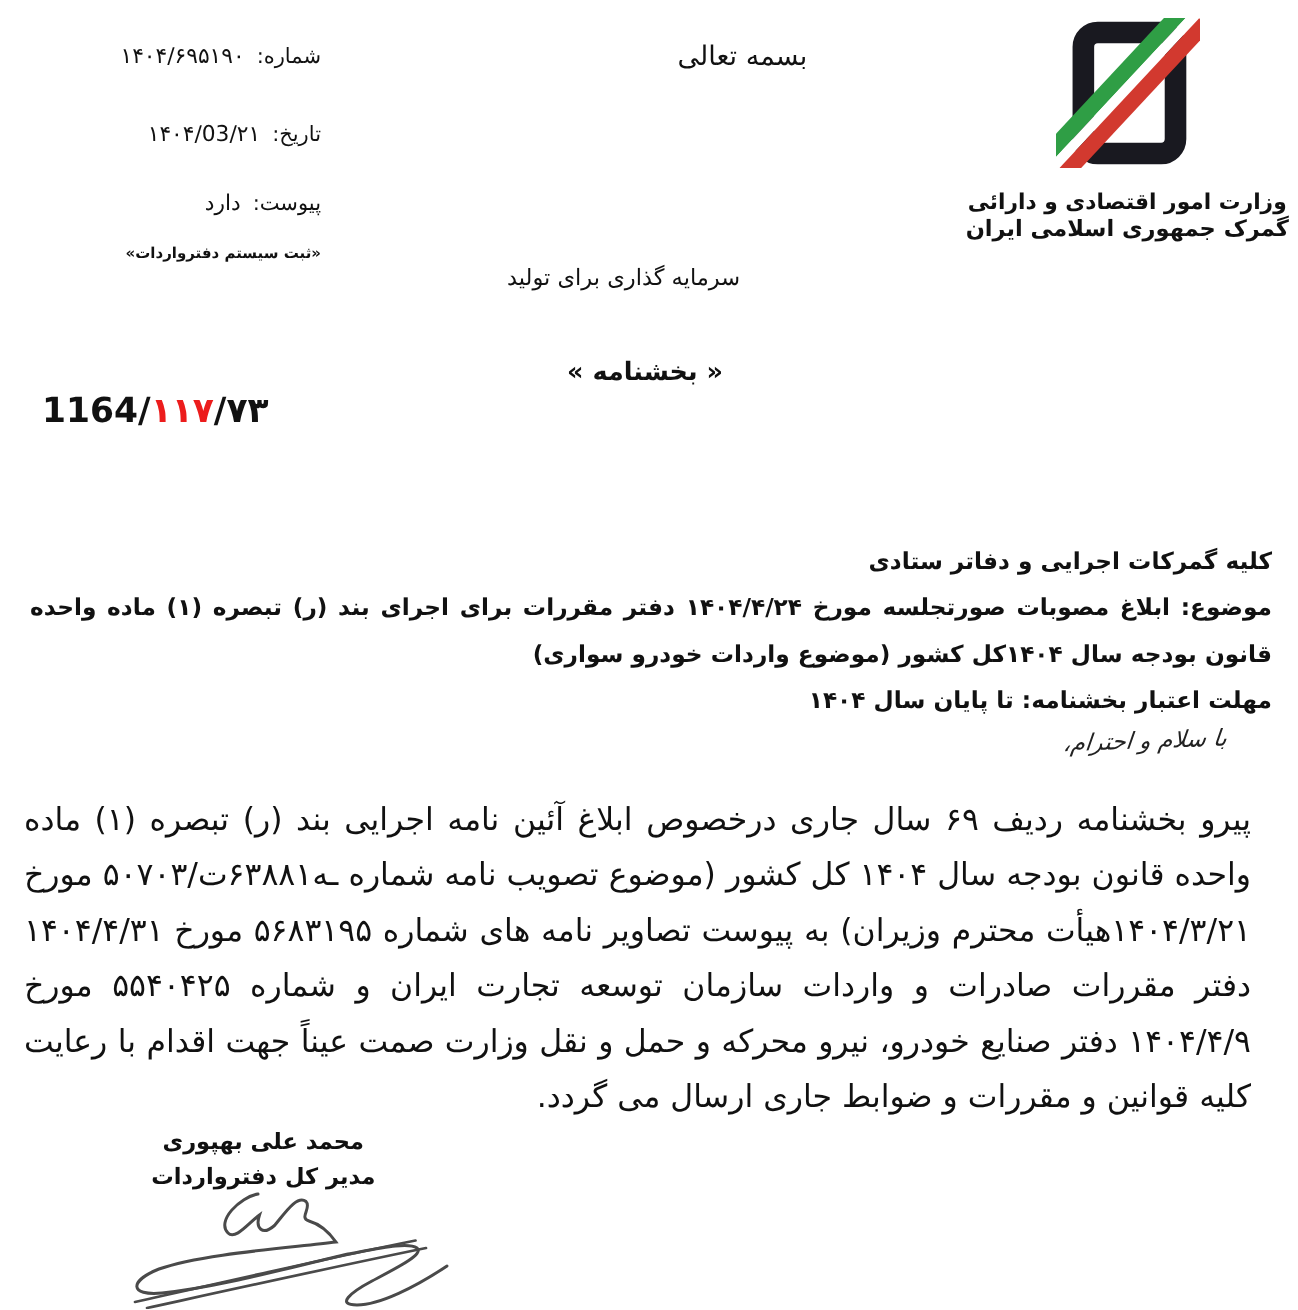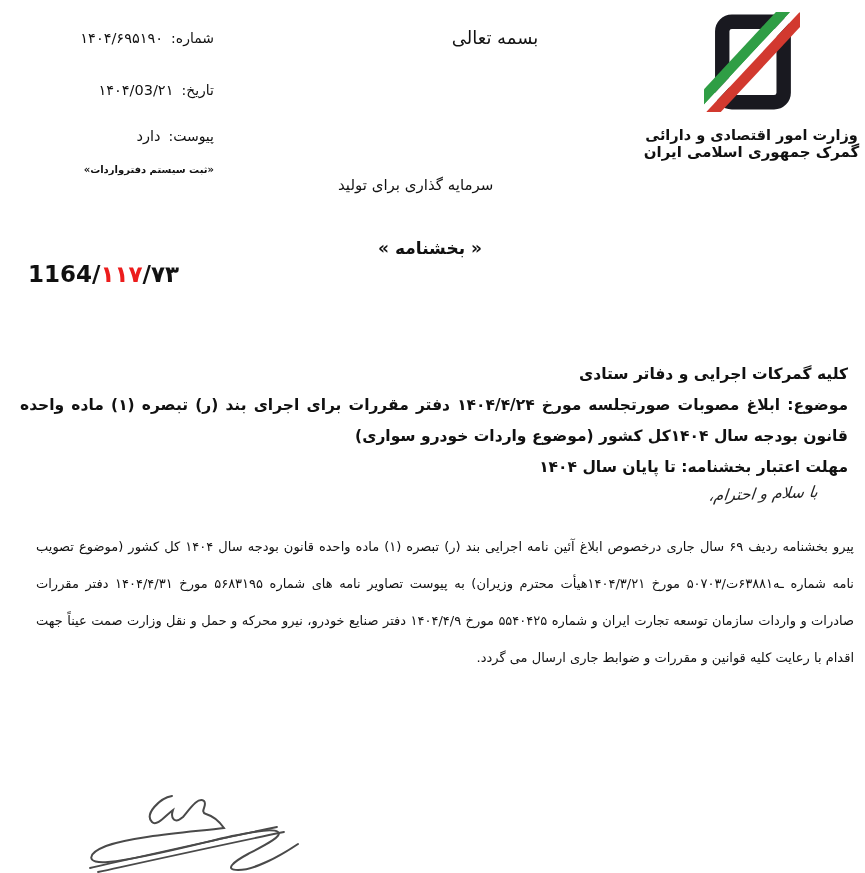--- a/index.html
+++ b/index.html
@@ -38,21 +38,21 @@
     letter-spacing:1px;white-space:nowrap;}
   
   .bold-block{left:20px;top:311px;width:828px;direction:rtl;font-weight:bold;
     font-size:15.5px;line-height:31px;margin-top:48px;}
   .bold-block p{margin:0;text-align:right;}
   .bold-block p.justify{text-align:justify;}
   
   .salutation{left:648px;top:486px;width:170px;font-size:15.5px;font-style:italic;
     direction:rtl;transform:rotate(-2deg) skewX(-8deg);color:#222;white-space:nowrap;}
   
-  .body-par{left:36px;top:528px;width:818px;direction:rtl;font-size:13px;
+  .body-par{left:16px;top:528px;width:818px;direction:rtl;font-size:21px;
     line-height:37px;text-align:justify;font-weight:400;}
   .ltr-num{unicode-bidi:bidi-override;direction:ltr;}
   
   .signatory{left:88px;top:750px;width:175px;text-align:center;font-weight:bold;
     font-size:15px;line-height:23px;direction:rtl;}
   .sig-svg{left:72px;top:788px;}
 </style>
 </head>
 <body>
 
@@ -102,20 +102,24 @@
     <p class="justify">موضوع: ابلاغ مصوبات صورتجلسه مورخ ۱۴۰۴/۴/۲۴ دفتر مقررات برای اجرای بند (ر) تبصره (۱) ماده واحده قانون بودجه سال ۱۴۰۴کل کشور (موضوع واردات خودرو سواری)</p>
     <p>مهلت اعتبار بخشنامه: تا پایان سال ۱۴۰۴</p>
   </div>
 
   <div class="abs salutation">با سلام و احترام،</div>
 
   <div class="abs body-par">
     <span>پیرو بخشنامه ردیف ۶۹ سال جاری درخصوص ابلاغ آئین نامه اجرایی بند (ر) تبصره (۱) ماده واحده قانون بودجه سال ۱۴۰۴ کل کشور (موضوع تصویب نامه شماره </span><span class="ltr-num">۵۰۷۰۳/ت۶۳۸۸۱هـ</span><span> مورخ ۱۴۰۴/۳/۲۱هیأت محترم وزیران) به پیوست تصاویر نامه های شماره ۵۶۸۳۱۹۵ مورخ ۱۴۰۴/۴/۳۱ دفتر مقررات صادرات و واردات سازمان توسعه تجارت ایران و شماره ۵۵۴۰۴۲۵ مورخ ۱۴۰۴/۴/۹ دفتر صنایع خودرو، نیرو محرکه و حمل و نقل وزارت صمت عیناً جهت اقدام با رعایت کلیه قوانین و مقررات و ضوابط جاری ارسال می گردد.</span>
   </div>
 
+  <div class="abs signatory">
+    <div>محمد علی بهپوری</div>
+    <div>مدیر کل دفترواردات</div>
+  </div>
 
   <svg class="abs sig-svg" width="240" height="85" viewBox="0 0 240 85" aria-hidden="true">
     <g fill="none" stroke="#4a4a4a" stroke-width="2" stroke-linecap="round">
       <path d="M 100 8
                C 88 10, 72 26, 80 34
                C 85 39, 94 27, 101 22
                C 98 31, 103 36, 111 29
                C 117 22, 126 8, 132 13
                C 136 17, 127 24, 134 26
                C 141 28, 147 33, 152 40

